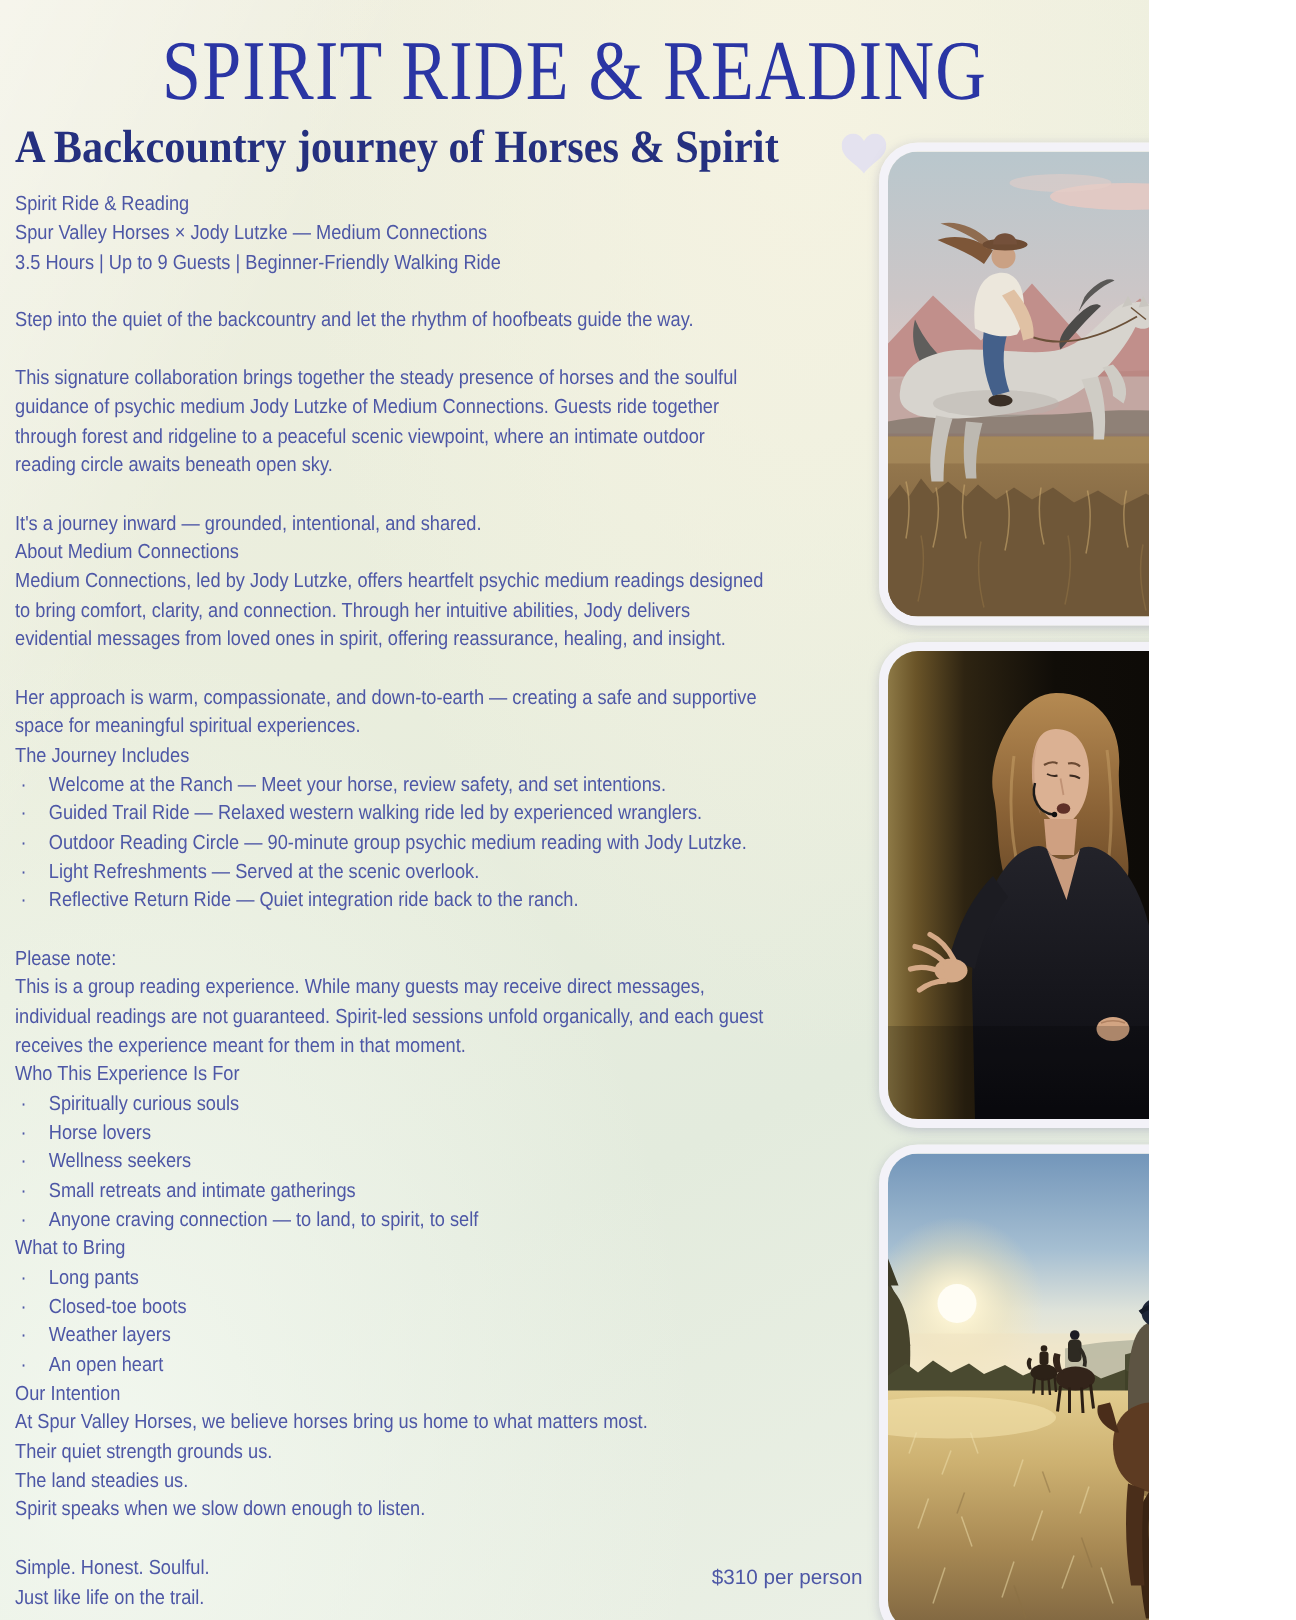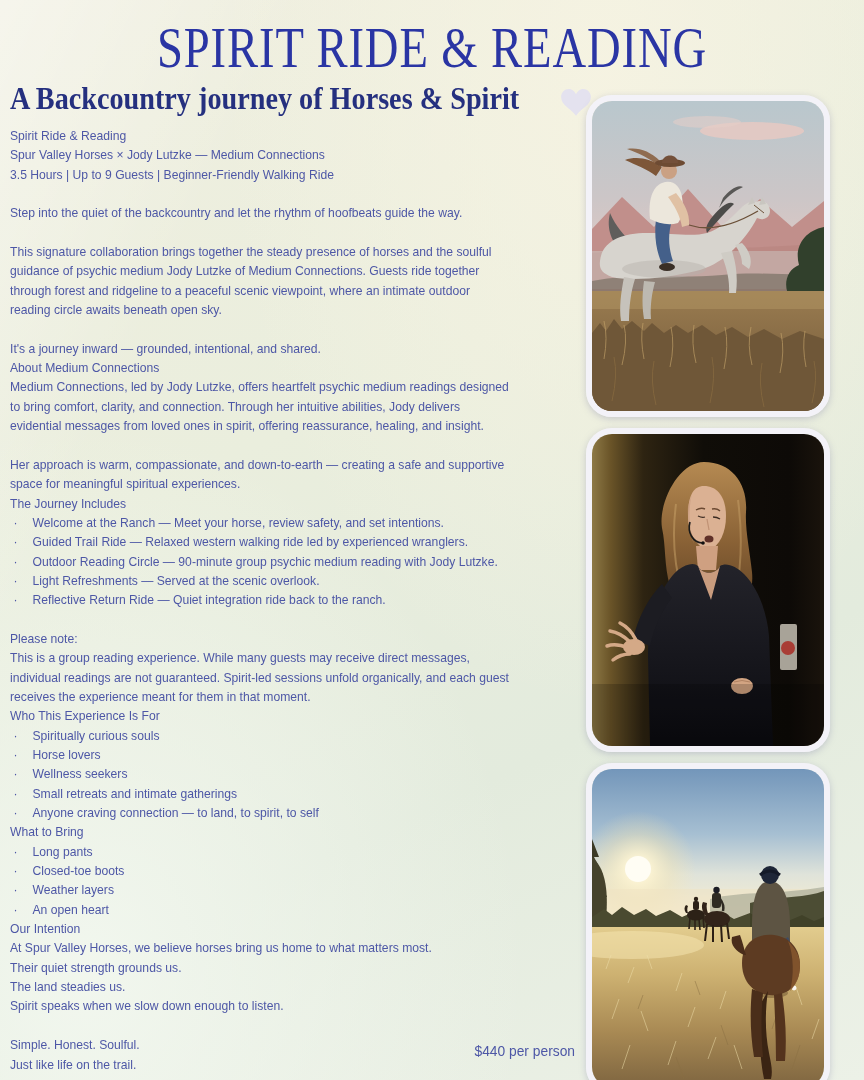--- a/index.html
+++ b/index.html
@@ -1,17 +1,17 @@
 <!DOCTYPE html>
 <html><head>
 <meta charset="utf-8">
 <style>
   html,body{margin:0;padding:0;}
   #page{
-    position:relative; width:864px; height:1080px; overflow:hidden;
+    position:relative; width:766px; height:1080px; overflow:hidden;
     font-family:"Liberation Sans",sans-serif;
     background:
       linear-gradient(115deg, rgba(255,255,255,.40) 0%, rgba(255,255,255,0) 22%),
       radial-gradient(ellipse at 70% 6%, rgba(246,243,226,.9) 0%, rgba(246,243,226,0) 45%),
       radial-gradient(ellipse at 10% 90%, rgba(243,248,240,.9) 0%, rgba(243,248,240,0) 40%),
       linear-gradient(155deg, #f0efe0 0%, #eaeedd 38%, #e3ebdd 68%, #ecf1e7 100%);
   }
   .page-title{
     position:absolute; top:16px; left:0; width:100%; text-align:center;
     font-family:"Liberation Serif",serif; font-weight:400;
@@ -110,21 +110,21 @@
       <div class="line">Our Intention</div>
       <div class="line">At Spur Valley Horses, we believe horses bring us home to what matters most.</div>
       <div class="line">Their quiet strength grounds us.</div>
       <div class="line">The land steadies us.</div>
       <div class="line">Spirit speaks when we slow down enough to listen.</div>
       <div class="blank"></div>
       <div class="line">Simple. Honest. Soulful.</div>
       <div class="line">Just like life on the trail.</div>
     </div>
 
-  <div class="price">$440 per person</div>
+  <div class="price">$310 per person</div>
 
   <figure class="photo-card" id="photo1" style="margin:0" role="img" aria-label="Woman in a cowboy hat riding a grey horse through tall golden grass with pink mountains behind">
     <svg viewBox="0 0 232 310" preserveAspectRatio="none">
       <defs>
         <linearGradient id="sky1" x1="0" y1="0" x2="0" y2="1">
           <stop offset="0" stop-color="#b9c7cd"></stop>
             <stop offset=".45" stop-color="#ccc6c7"></stop>
             <stop offset=".75" stop-color="#e0c8c3"></stop>
         </linearGradient>
         <linearGradient id="field1" x1="0" y1="0" x2="0" y2="1">

